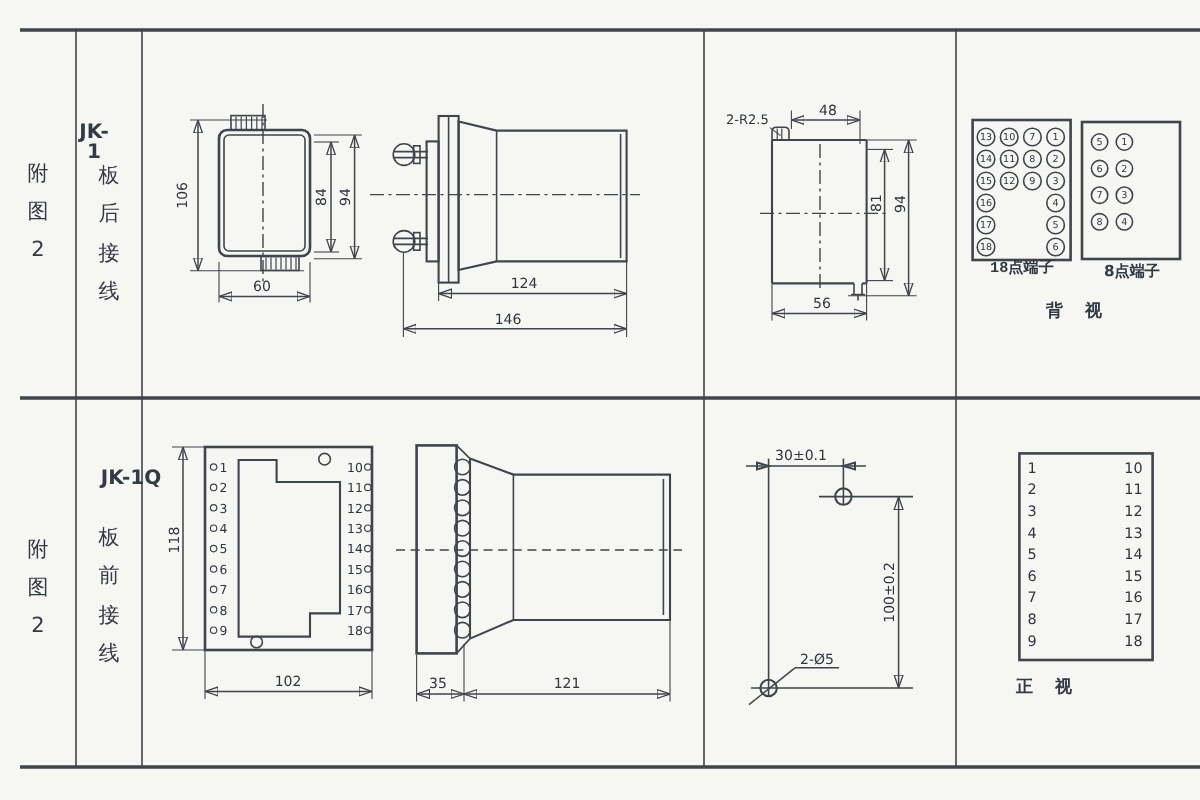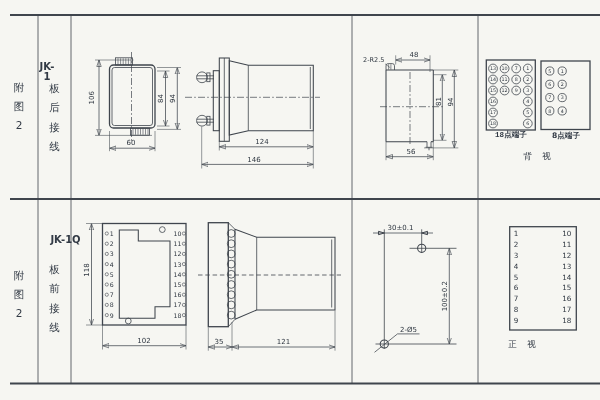--- a/index.html
+++ b/index.html
@@ -15,21 +15,21 @@
   .hat{stroke-width:.6px}
   .t7{font-size:7px;text-anchor:middle}
   .t7s{font-size:6.5px;text-anchor:start}
   .tn{font-size:6.2px;text-anchor:start}
   .tne{font-size:6.2px;text-anchor:end}
   .tt{font-size:7.2px;text-anchor:start}
   .tte{font-size:7.2px;text-anchor:end}
   .tc{font-size:4.8px;text-anchor:middle}
   .lbl{position:absolute;transform:translateX(-50%);white-space:nowrap;line-height:1;}
   .cjk-s{font-size:7.6px;font-weight:600;}
-  .cjk-v{font-size:8.5px;font-weight:400;letter-spacing:4px;}
+  .cjk-v{font-size:8.5px;font-weight:700;letter-spacing:4px;}
   .vcol{position:absolute;display:flex;flex-direction:column;align-items:center;line-height:1;}
   .fig{font-size:10.5px;font-weight:500;gap:8.5px;}
   .wire{font-size:10.5px;gap:9px;}
   .model{position:absolute;text-align:center;font-size:10px;font-weight:600;line-height:1;}
 </style>
 </head>
 <body>
 
 <div class="stage">
 

